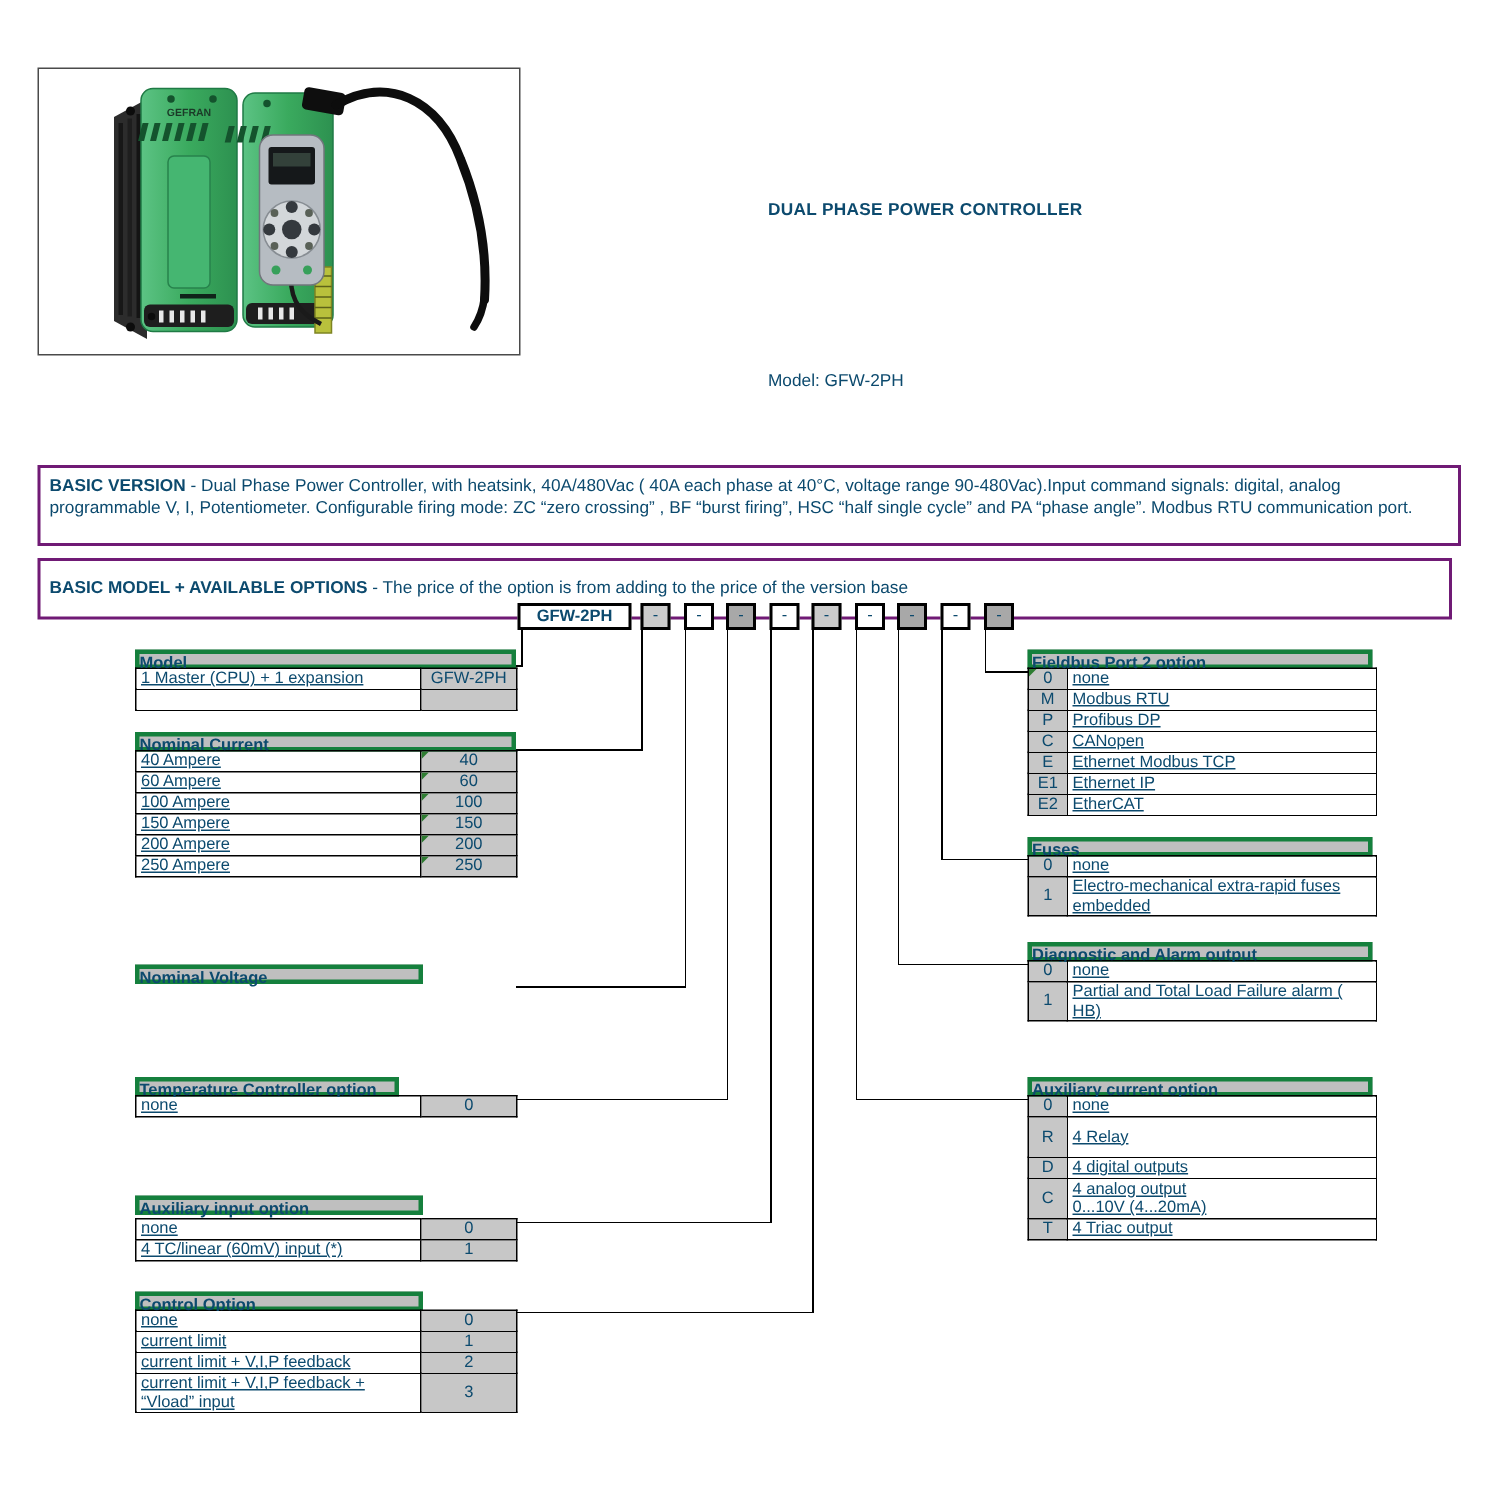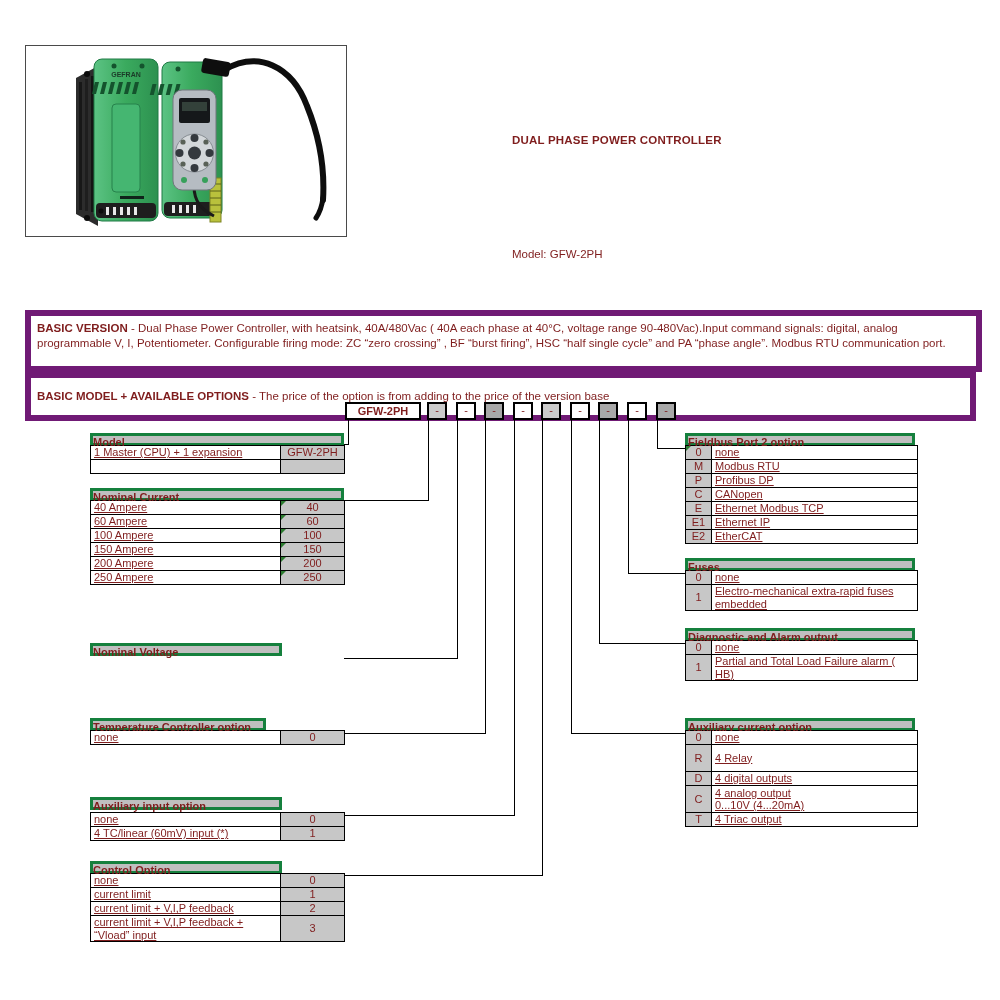--- a/index.html
+++ b/index.html
@@ -1,28 +1,28 @@
 <!DOCTYPE html>
 <html><head>
 <meta charset="utf-8">
 <style>
   html,body{margin:0;padding:0;background:#fff;}
   #page{position:relative;width:1000px;height:1000px;background:#fff;overflow:hidden;
-        font-family:"Liberation Sans",sans-serif;color:#7f1d1d;}
+        font-family:"Liberation Sans",sans-serif;color:#0c4a6e;}
 
   
   #photo-frame{position:absolute;left:25px;top:45px;width:320px;height:190px;
                border:1px solid #4a4a4a;background:#fff;}
 
   
   #title{position:absolute;left:512px;top:134px;font-size:11.5px;font-weight:bold;letter-spacing:.2px;}
   #model-label{position:absolute;left:512px;top:248px;font-size:11.5px;}
 
   
-  .desc-box{position:absolute;left:25px;border:6px solid #701a75;background:#fff;
+  .desc-box{position:absolute;left:25px;border:2px solid #701a75;background:#fff;
             font-size:11.5px;line-height:15px;padding:5px 6px;}
   #basic-version-box{top:310px;width:933px;height:40px;}
   #basic-model-box{top:372px;width:927px;height:13px;line-height:13px;padding:12px 6px;}
   .bold{font-weight:bold;}
 
   
   #base-code-box{position:absolute;left:345px;top:402px;width:72px;height:14px;
                  border:2px solid #000;background:#fff;font-size:11px;font-weight:bold;
                  text-align:center;line-height:14px;}
   .code-box{position:absolute;top:402px;width:16px;height:14px;border:2px solid #000;

